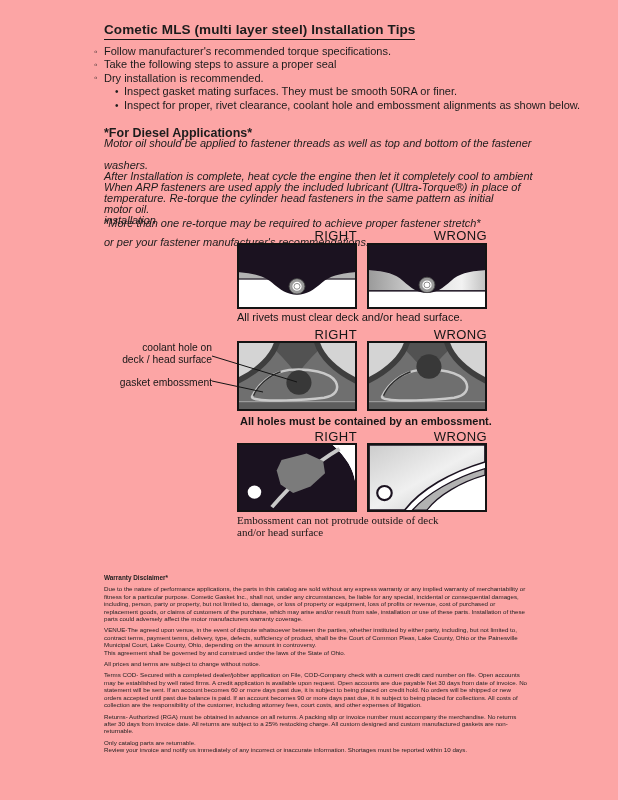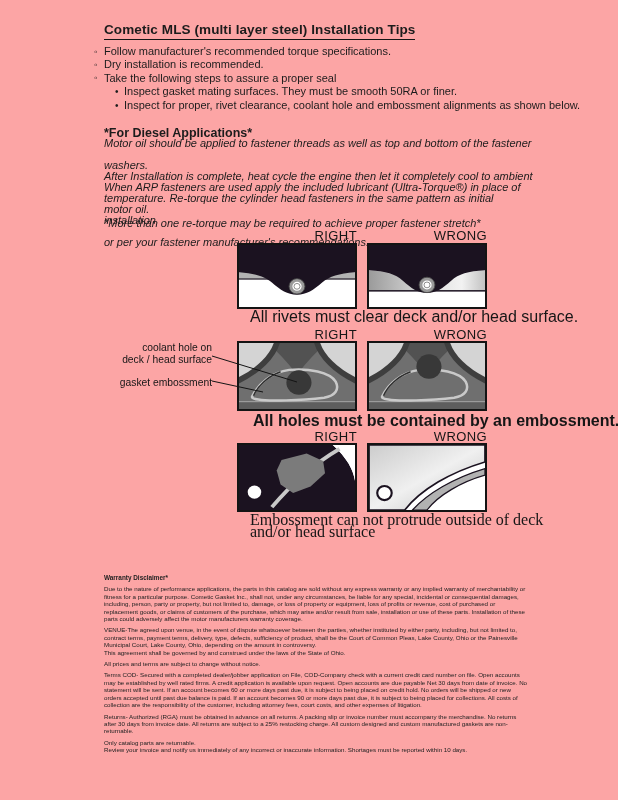--- a/index.html
+++ b/index.html
@@ -14,41 +14,41 @@
   }
   .bullet-list { font-size:11px; line-height:13.4px; }
   .bullet-line { position:relative; padding-left:10px; }
   .bullet-line::before { content:"◦"; position:absolute; left:0; top:-0.5px; font-size:10px; color:#1c1c1c; }
   .sub-bullet-line { position:relative; margin-left:21px; padding-left:9px; }
   .sub-bullet-line::before { content:"•"; position:absolute; left:0; top:0; font-size:10px; color:#1c1c1c; }
   .section-heading { font-weight:bold; font-size:12.5px;margin-top:10px; }
   .body-text { font-size:11px; line-height:22px; white-space:pre-line; width:430px;font-style:italic; }
   .diag-label { font-size:13px; letter-spacing:0.4px; width:120px; text-align:right; color:#161616; }
   .diag-box { display:block; border:2px solid #141414; background:#fff; }
-  .diag-caption { font-size:16px; line-height:12.4px; white-space:pre-line; color:#161616;margin-left:13px; }
+  .diag-caption { font-size:11px; line-height:12.4px; white-space:pre-line; color:#161616; }
   .callout { font-size:10.3px; line-height:11.8px; text-align:right; white-space:pre-line; width:105px; color:#161616; }
   .pointer-overlay { z-index:5; pointer-events:none; }
   .legal { width:426px; font-size:6.2px; line-height:7.4px; color:#222; }
   .legal p { margin:0 0 4px 0; white-space:pre-line; }
   .legal-heading { font-weight:bold; margin-bottom:4px; font-size:6.4px; }
   .code { font-size:14px; letter-spacing:0.2px; color:#222; }
 </style>
 </head>
 <body>
 
 <div class="page">
 
   <div class="abs" style="left:104px; top:20px;">
     <span class="title">Cometic MLS (multi layer steel) Installation Tips</span>
   </div>
 
   <div class="abs bullet-list" style="left:94px; top:45px;">
     <div class="bullet-line">Follow manufacturer's recommended torque specifications.</div>
+    <div class="bullet-line">Take the following steps to assure a proper seal</div>
     <div class="bullet-line">Dry installation is recommended.</div>
-    <div class="bullet-line">Take the following steps to assure a proper seal</div>
     <div class="sub-bullet-line">Inspect gasket mating surfaces.  They must be smooth 50RA or finer.</div>
     <div class="sub-bullet-line">Inspect for proper, rivet clearance, coolant hole and embossment alignments as shown below.</div>
   </div>
 
   <div class="abs section-heading" style="left:104px; top:116px;">*For Diesel Applications*</div>
   <div class="abs body-text" style="left:104px; top:132px;">Motor oil should be applied to fastener threads as well as top and bottom of the fastener washers.
 When ARP fasteners are used apply the included lubricant (Ultra-Torque®) in place of motor oil.</div>
   <div class="abs body-text" style="left:104px; top:165px;">After Installation is complete, heat cycle the engine then let it completely cool to ambient
 temperature. Re-torque the cylinder head fasteners in the same pattern as initial installation
 or per your fastener manufacturer's recommendations.</div>

